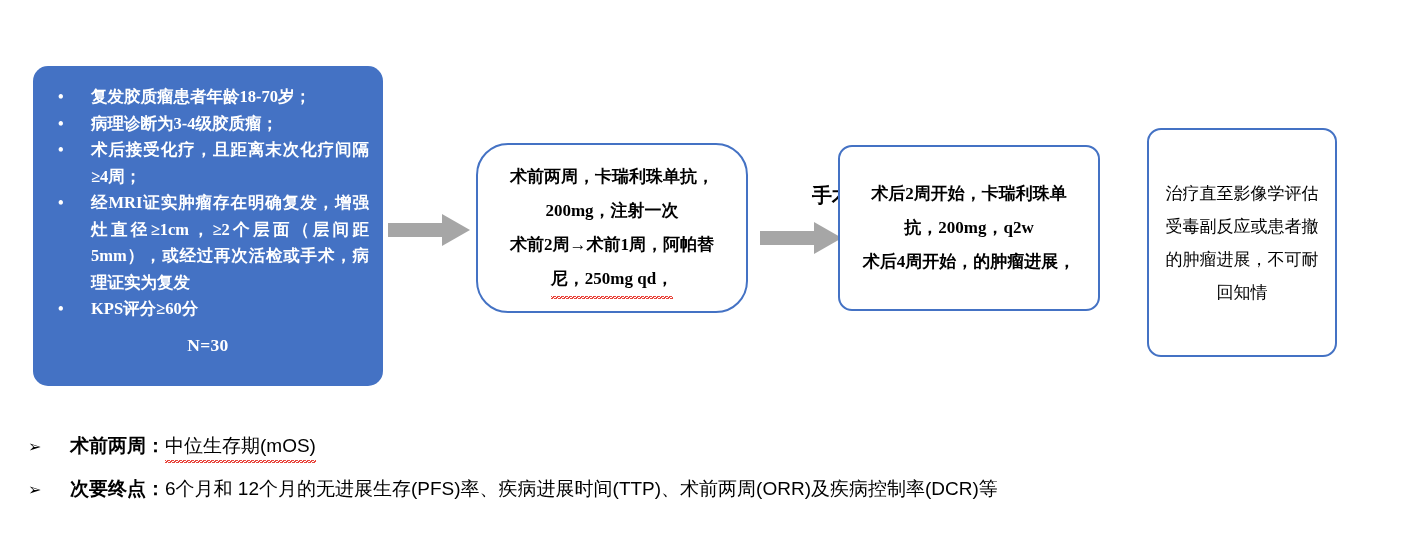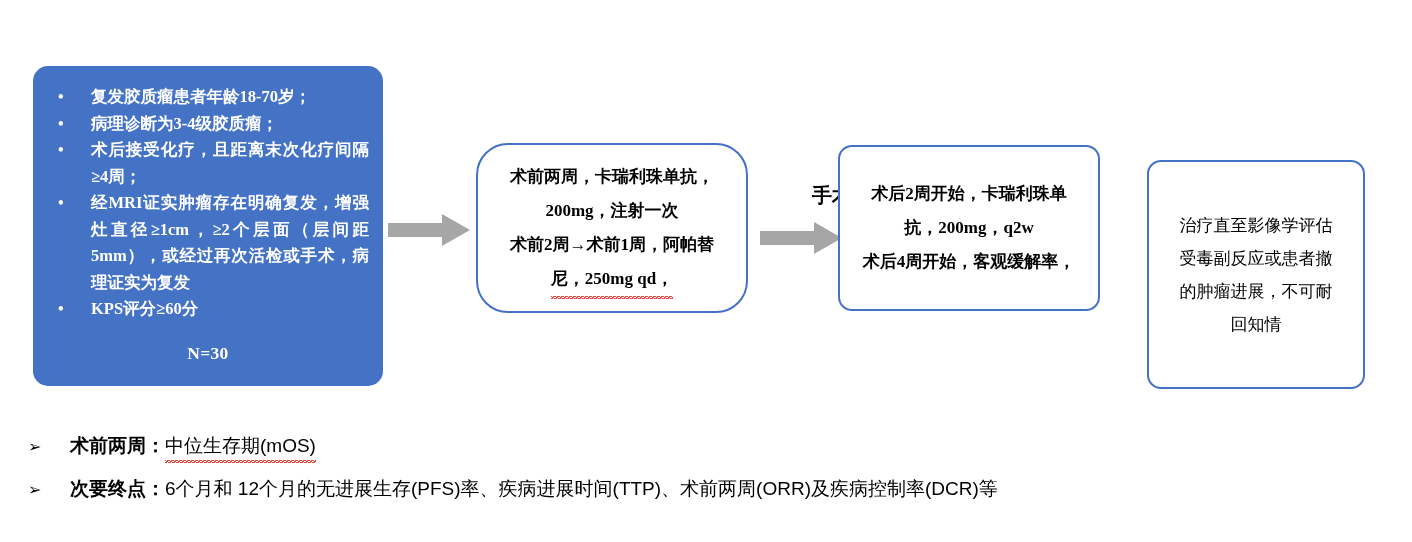--- a/index.html
+++ b/index.html
@@ -55,21 +55,21 @@
     color: #ffffff;
     font-size: 16px;
     line-height: 26.5px;
   }
   .n-total {
     color: #ffffff;
     font-family: "Liberation Serif", serif;
     font-weight: bold;
     font-size: 17.5px;
     text-align: center;
-    margin-top: 20px;
+    margin-top: 12px;
     letter-spacing: 0.3px;
   }
 
   
   .stage-box {
     position: absolute;
     box-sizing: border-box;
     background: #ffffff;
     border: 2px solid #4472C4;
     border-radius: 14px;
@@ -98,23 +98,22 @@
   }
   #box-post-op {
     left: 838px;
     top: 145px;
     width: 262px;
     height: 166px;
   }
   #box-until-progression {
     left: 1147px;
     top: 128px;
-    width: 218px;
+    width: 190px;
     height: 229px;
-    margin-top: 32px;
   }
   #box-until-progression .stage-text {
     font-family: "Liberation Sans", sans-serif;
     font-weight: normal;
     font-size: 17px;
     line-height: 33px;
   }
 
   
   .block-arrow {
@@ -239,21 +238,21 @@
   <div class="block-arrow" id="arrow-to-postop">
     <svg width="82" height="32" viewBox="0 0 82 32" xmlns="http://www.w3.org/2000/svg">
       <polygon points="0,9 54,9 54,0 82,16 54,32 54,23 0,23" fill="#A6A6A6"></polygon>
     </svg>
   </div>
 
   <div class="stage-box" id="box-post-op">
     <div class="stage-text">
       <div>术后2周开始，卡瑞利珠单</div>
       <div>抗，200mg，q2w</div>
-      <div>术后4周开始，客观缓解率，</div>
+      <div>术后4周开始，的肿瘤进展，</div>
     </div>
   </div>
 
   <div class="stage-box" id="box-until-progression">
     <div class="stage-text">
       <div>治疗直至影像学评估</div>
       <div>受毒副反应或患者撤</div>
       <div>的肿瘤进展，不可耐</div>
       <div>回知情</div>
     </div>

